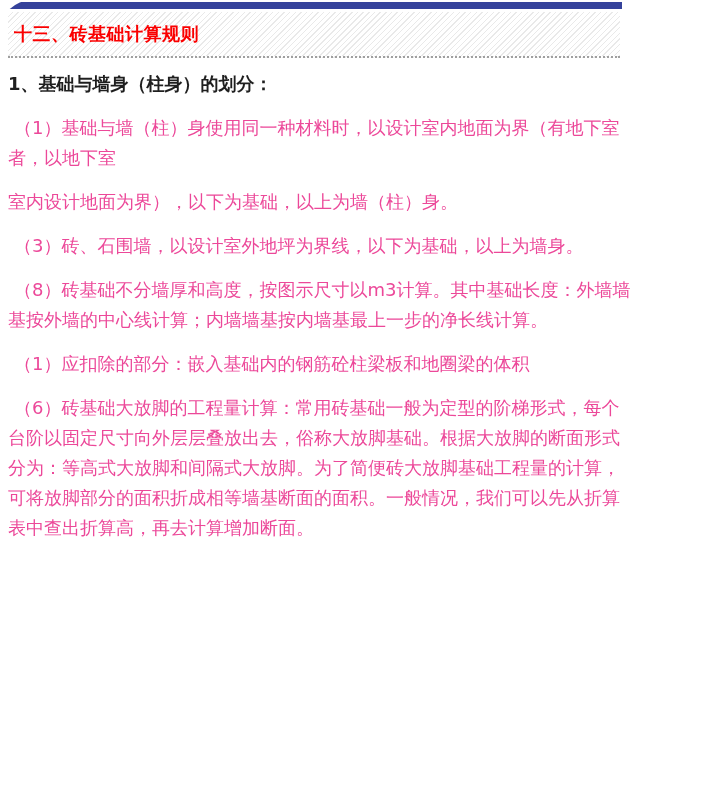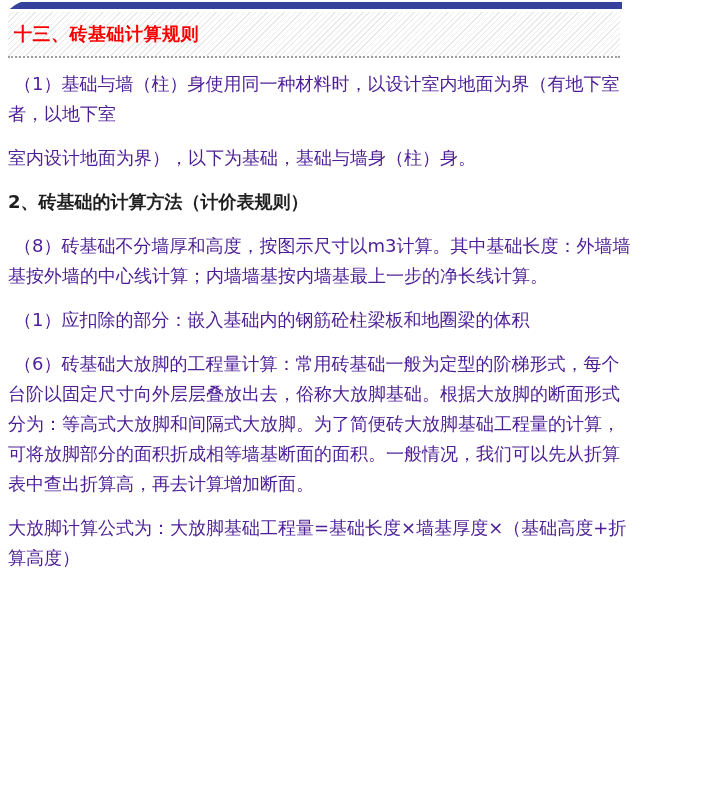--- a/index.html
+++ b/index.html
@@ -44,52 +44,52 @@
     font-size: 18px;
     line-height: 30px;
     font-weight: bold;
     color: #1f1f1f;
     margin: 14px 0 0 0;
   }
   .content p {
     font-size: 18px;
     line-height: 30px;
     font-weight: normal;
-    color: #4c1d95;
+    color: #ec4899;
     margin: 14px 0 0 0;
     text-align: left;
   }
   .content > :first-child { margin-top: 5px; }
   p.indent { text-indent: 6px; }
 </style>
 </head>
 <body>
 
 <div class="page">
 
   <div class="accent-bar"></div>
 
   <div class="header-band">
     <span class="article-title">十三、砖基础计算规则</span>
   </div>
 
   <div class="content">
 
+    <h2>1、基础与墙身（柱身）的划分：</h2>
 
     <p class="indent">（1）基础与墙（柱）身使用同一种材料时，以设计室内地面为界（有地下室者，以地下室</p>
 
-    <p>室内设计地面为界），以下为基础，基础与墙身（柱）身。</p>
+    <p>室内设计地面为界），以下为基础，以上为墙（柱）身。</p>
 
 
+    <p class="indent">（3）砖、石围墙，以设计室外地坪为界线，以下为基础，以上为墙身。</p>
 
-    <h2>2、砖基础的计算方法（计价表规则）</h2>
 
     <p class="indent">（8）砖基础不分墙厚和高度，按图示尺寸以m3计算。其中基础长度：外墙墙基按外墙的中心线计算；内墙墙基按内墙基最上一步的净长线计算。</p>
 
 
     <p class="indent">（1）应扣除的部分：嵌入基础内的钢筋砼柱梁板和地圈梁的体积</p>
 
     <p class="indent">（6）砖基础大放脚的工程量计算：常用砖基础一般为定型的阶梯形式，每个台阶以固定尺寸向外层层叠放出去，俗称大放脚基础。根据大放脚的断面形式分为：等高式大放脚和间隔式大放脚。为了简便砖大放脚基础工程量的计算，可将放脚部分的面积折成相等墙基断面的面积。一般情况，我们可以先从折算表中查出折算高，再去计算增加断面。</p>
 
-    <p>大放脚计算公式为：大放脚基础工程量=基础长度×墙基厚度×（基础高度+折算高度）</p>
 
   </div>
 </div>
 
 </body></html>

